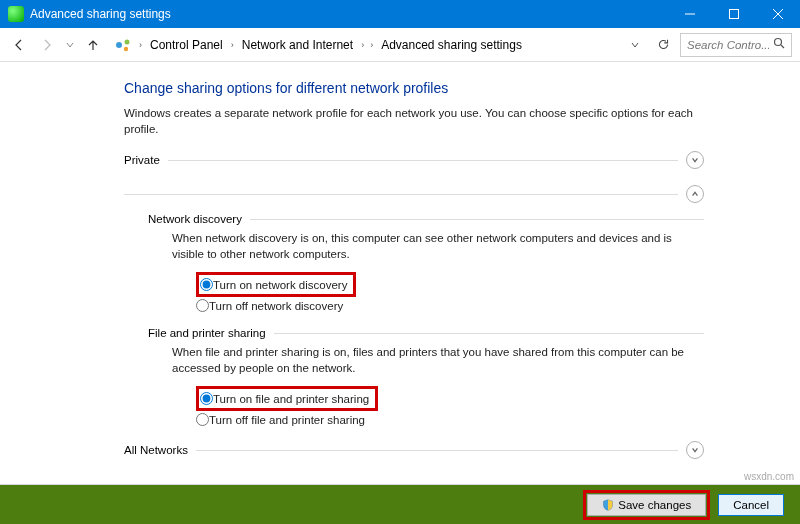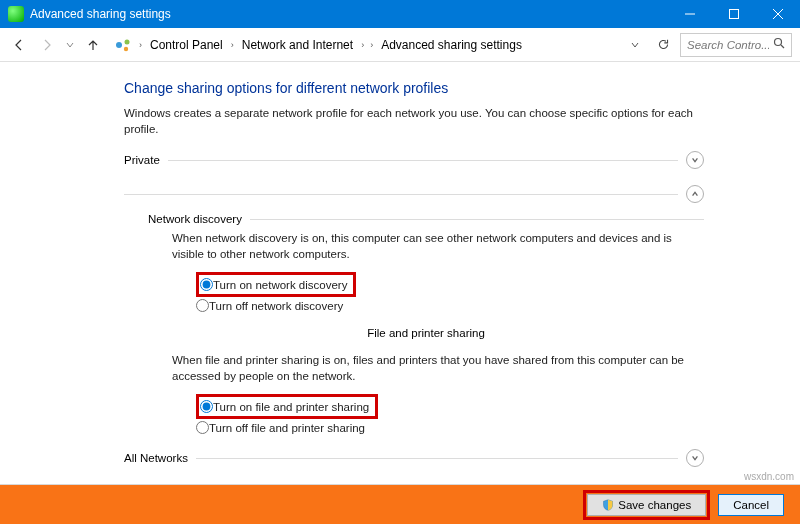--- a/index.html
+++ b/index.html
@@ -41,21 +41,21 @@
 
   .sub1 { padding-left: 24px; }
   .subsection-title { margin: 10px 0 6px 0; }
   .explain { margin: 4px 0 10px 0; line-height: 1.35; }
   
   .radio-row { display: flex; align-items: center; gap: 0; padding: 1px 0; margin: 1px 0; }
   .radio-row input[type=radio] { accent-color: #0078d7; width: 13px; height: 13px; }
   .highlight-red { border: 3px solid #d00000; display: inline-block; padding: 1px 6px 1px 1px; }
 
   
-  .footer { position: absolute; bottom: 0; left: 0; right: 0; height: 40px; background: #f97316; border-top: 1px solid #d8d8d8; display: flex; align-items: center; justify-content: flex-end; padding: 0 16px; gap: 8px; }
+  .footer { position: absolute; bottom: 0; left: 0; right: 0; height: 40px; background: #4d7c0f; border-top: 1px solid #d8d8d8; display: flex; align-items: center; justify-content: flex-end; padding: 0 16px; gap: 8px; }
   .btn { height: 22px; padding: 0 14px; font-size: 11.5px; border: 1px solid #adadad; background: #e1e1e1; display: flex; align-items: center; gap: 4px; }
   .btn.primary-border { border: 1px solid #0078d7; background: #e5f1fb; align-items: center; }
   .shield-icon { width: 12px; height: 12px; }
   .footer .highlight-red { padding: 1px; }
 
   .watermark { position: absolute; right: 6px; bottom: 42px; font-size: 10px; color: #aaa; }
 </style>
 </head>
 <body>
 
@@ -175,21 +175,21 @@
               <span>Turn on network discovery</span>
             </label>
           </span>
           <label class="radio-row">
             <input type="radio" name="nd" style="">
             <span>Turn off network discovery</span>
           </label>
         </div>
       </div>
 
-      <div class="subsection-title section-row" style="margin-top:14px;flex-direction:column;">
+      <div class="subsection-title section-row" style="margin-top:14px;">
         <span class="section-label">File and printer sharing</span>
         <div class="rule"></div>
       </div>
       <div class="sub1">
         <div class="explain">When file and printer sharing is on, files and printers that you have shared from this computer can be accessed by people on the network.</div>
         <div class="sub1">
           <span class="highlight-red">
             <label class="radio-row">
               <input type="radio" name="fp" checked="" style="">
               <span>Turn on file and printer sharing</span>

